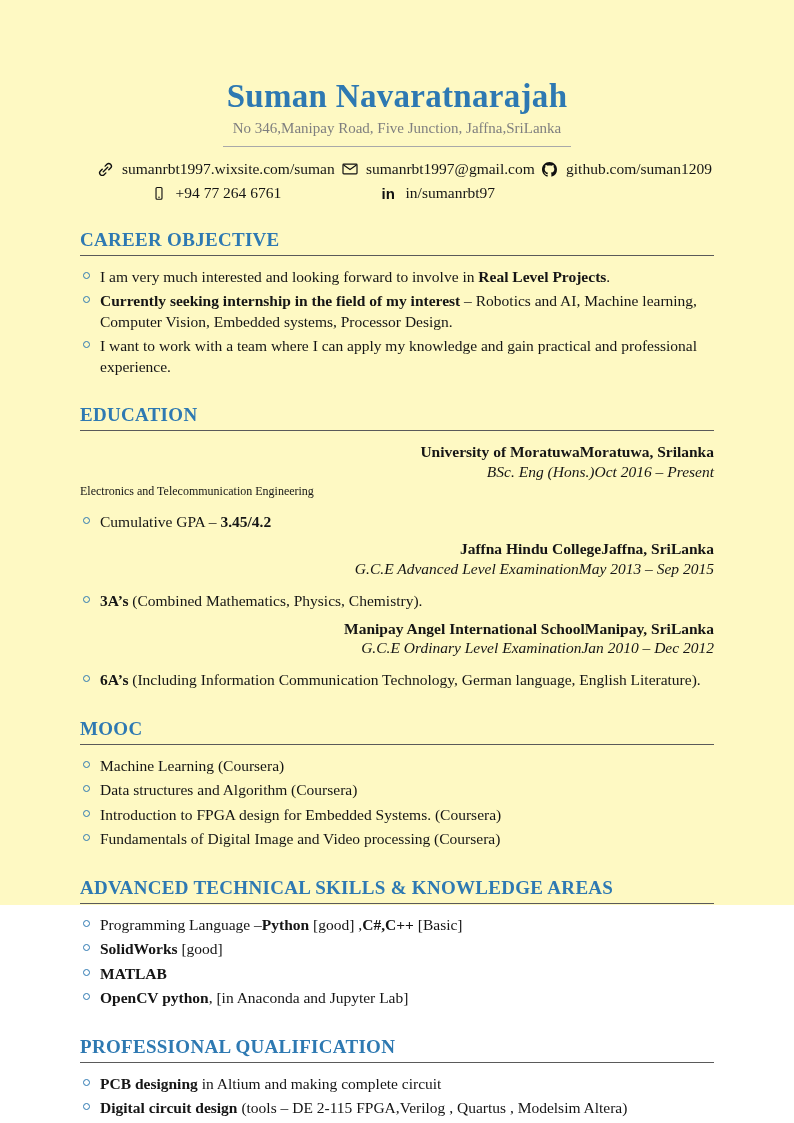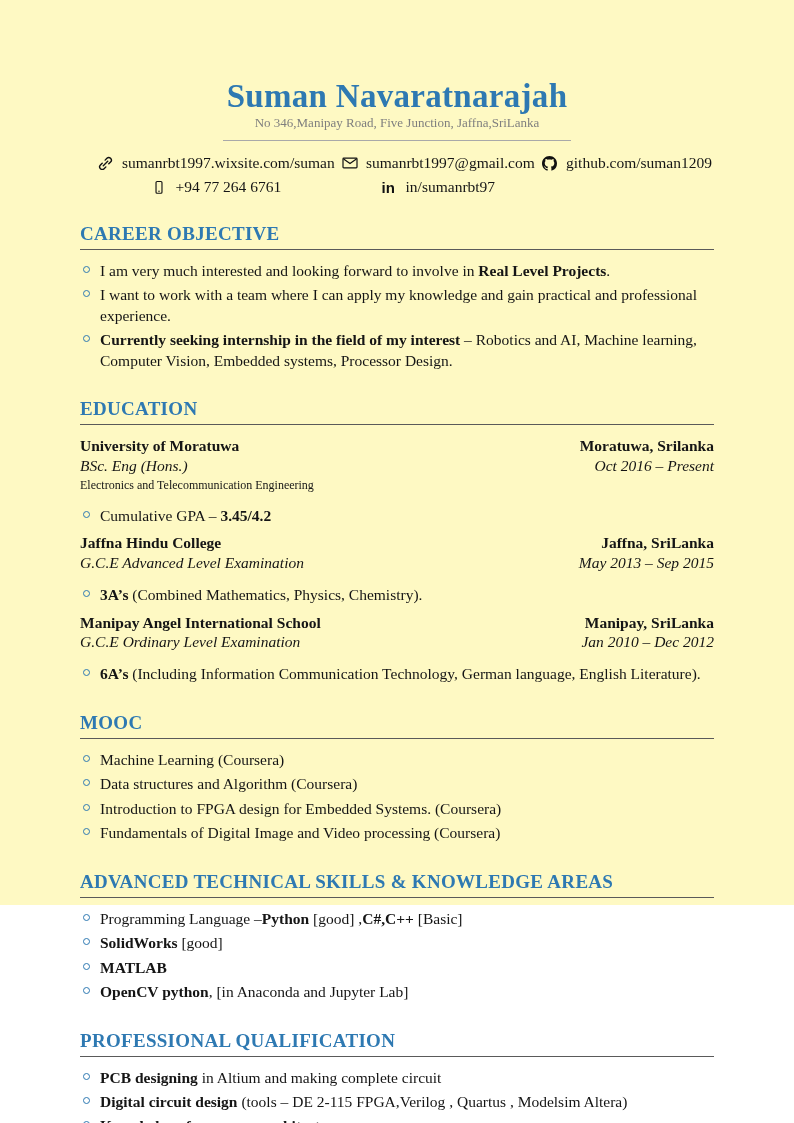--- a/index.html
+++ b/index.html
@@ -16,21 +16,21 @@
     color:var(--text);
   }
   .page{width:794px;height:905px;padding:78px 80px 0 80px;background:#fef9c3;}
 
   
   .name{
     text-align:center;font-size:33px;font-weight:bold;color:var(--accent);
     letter-spacing:0.3px;
   }
   .address{
-    text-align:center;font-size:13px;color:var(--muted);
+    text-align:center;font-size:15px;color:var(--muted);margin-top:5px;
   }
   .header-rule{width:348px;height:1px;background:var(--rule);margin:9px auto 0 auto;}
 
   
   .contact{
     display:grid;
     grid-template-columns:max-content max-content max-content;
     justify-content:space-between;
     row-gap:6px;
     margin-top:13px;
@@ -58,21 +58,21 @@
   
   .bullet{display:flex;margin-bottom:4px;font-size:15.5px;line-height:1.32;}
   .dot{
     flex:0 0 auto;width:7px;height:7px;border:1.6px solid var(--accent);
     border-radius:50%;margin:5px 10px 0 3px;
   }
   .btext{flex:1;}
 
   
   .edu{margin-bottom:7px;}
-  .edu-row{display:flex;justify-content:space-between;font-size:15.5px;line-height:1.25;}
+  .edu-row{display:flex;justify-content:flex-end;font-size:15.5px;line-height:1.25;}
   .edu-row.top span{font-weight:bold;}
   .edu-row.sub span{font-style:italic;}
   .edu-detail{font-size:12px;margin-top:3px;line-height:1.25;}
   .edu-detail:empty{display:none;}
   .edu .bullet{margin-top:13px;}
 </style>
 </head>
 <body>
 
 <div class="page">
@@ -134,25 +134,25 @@
   <section class="sec">
     <h2 class="sec-title">CAREER OBJECTIVE</h2>
     <div class="sec-rule"></div>
     <div class="bullets">
       <div class="bullet">
         <span class="dot"></span>
         <span class="btext"><span>I am very much interested and looking forward to involve in </span><span style="font-weight: bold;">Real Level Projects</span><span>.</span></span>
       </div>
       <div class="bullet">
         <span class="dot"></span>
+        <span class="btext"><span style="font-weight: bold;">Currently seeking internship in the field of my interest</span><span> – Robotics and AI, Machine learning, Computer Vision, Embedded systems, Processor Design.</span></span>
+      </div>
+      <div class="bullet">
+        <span class="dot"></span>
         <span class="btext"><span>I want to work with a team where I can apply my knowledge and gain practical and professional experience.</span></span>
-      </div>
-      <div class="bullet">
-        <span class="dot"></span>
-        <span class="btext"><span style="font-weight: bold;">Currently seeking internship in the field of my interest</span><span> – Robotics and AI, Machine learning, Computer Vision, Embedded systems, Processor Design.</span></span>
       </div>
     </div>
   </section>
 
   <section class="sec">
     <h2 class="sec-title">EDUCATION</h2>
     <div class="sec-rule"></div>
 
     <div class="edu">
       <div class="edu-row top">

